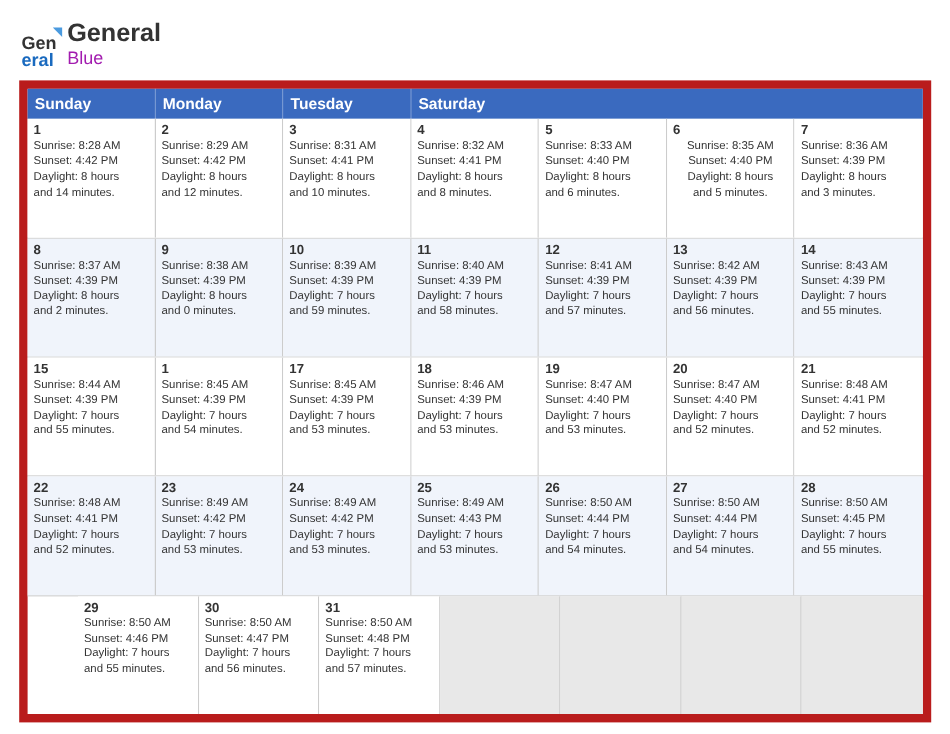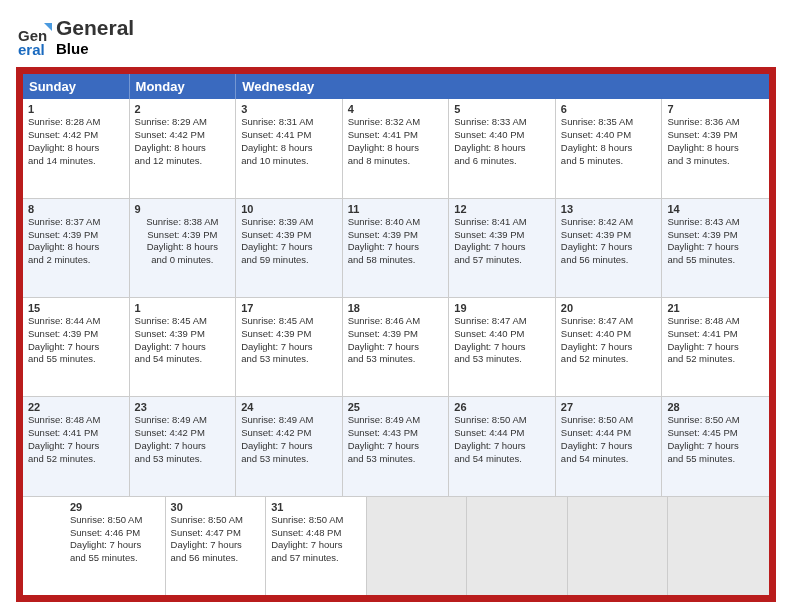--- a/index.html
+++ b/index.html
@@ -102,34 +102,35 @@
 <div class="page">
   <div class="top-area">
     <div class="logo">
   <svg width="36" height="36" viewBox="0 0 36 36">
     <text x="2" y="20" font-family="Arial" font-size="15" font-weight="bold" fill="#333">Gen</text>
     <text x="2" y="34" font-family="Arial" font-size="15" font-weight="bold" fill="#1a6abf">eral</text>
     <polygon points="28,2 36,2 36,10" fill="#4a9adf"></polygon>
   </svg>
   <div style="font-family:Arial;line-height:1.15">
     <div style="font-size:21px;font-weight:bold;color:#333">General</div>
-    <div style="font-size:15px;font-weight:bold;color:#000000">Blue</div>
+    <div style="font-size:15px;font-weight:normal;color:#a21caf">Blue</div>
   </div>
 </div>
     <div class="title-area">
       <div class="main-title"></div>
       <div class="subtitle"></div>
     </div>
   </div>
 
   <div class="calendar">
     <div class="cal-header">
     <div class="cal-header-cell">Sunday</div>
         <div class="cal-header-cell">Monday</div>
-        <div class="cal-header-cell">Wednesday</div>
+        <div class="cal-header-cell">Tuesday</div>
+        <div class="cal-header-cell">Saturday</div>
       </div>
     <div class="cal-body">
     <div class="cal-row">
           <div class="cal-cell">
             <span class="day-num">1</span>
             <div class="day-info" style="white-space: pre-line;">Sunrise: 8:28 AM
 Sunset: 4:42 PM
 Daylight: 8 hours
 and 14 minutes.</div>
           </div>
@@ -156,21 +157,21 @@
           </div>
           <div class="cal-cell">
             <span class="day-num">5</span>
             <div class="day-info" style="white-space: pre-line;">Sunrise: 8:33 AM
 Sunset: 4:40 PM
 Daylight: 8 hours
 and 6 minutes.</div>
           </div>
           <div class="cal-cell">
             <span class="day-num">6</span>
-            <div class="day-info" style="white-space: pre-line;">Sunrise: 8:35 AM
+            <div class="day-info" style="white-space: pre-line; text-align: center;">Sunrise: 8:35 AM
 Sunset: 4:40 PM
 Daylight: 8 hours
 and 5 minutes.</div>
           </div>
           <div class="cal-cell">
             <span class="day-num">7</span>
             <div class="day-info" style="white-space: pre-line;">Sunrise: 8:36 AM
 Sunset: 4:39 PM
 Daylight: 8 hours
 and 3 minutes.</div>
@@ -179,21 +180,21 @@
         <div class="cal-row">
           <div class="cal-cell">
             <span class="day-num">8</span>
             <div class="day-info" style="white-space: pre-line;">Sunrise: 8:37 AM
 Sunset: 4:39 PM
 Daylight: 8 hours
 and 2 minutes.</div>
           </div>
           <div class="cal-cell">
             <span class="day-num">9</span>
-            <div class="day-info" style="white-space: pre-line; text-align: center;">Sunrise: 8:38 AM
+            <div class="day-info" style="white-space: pre-line;">Sunrise: 8:38 AM
 Sunset: 4:39 PM
 Daylight: 8 hours
 and 0 minutes.</div>
           </div>
           <div class="cal-cell">
             <span class="day-num">10</span>
             <div class="day-info" style="white-space: pre-line;">Sunrise: 8:39 AM
 Sunset: 4:39 PM
 Daylight: 7 hours
 and 59 minutes.</div>

